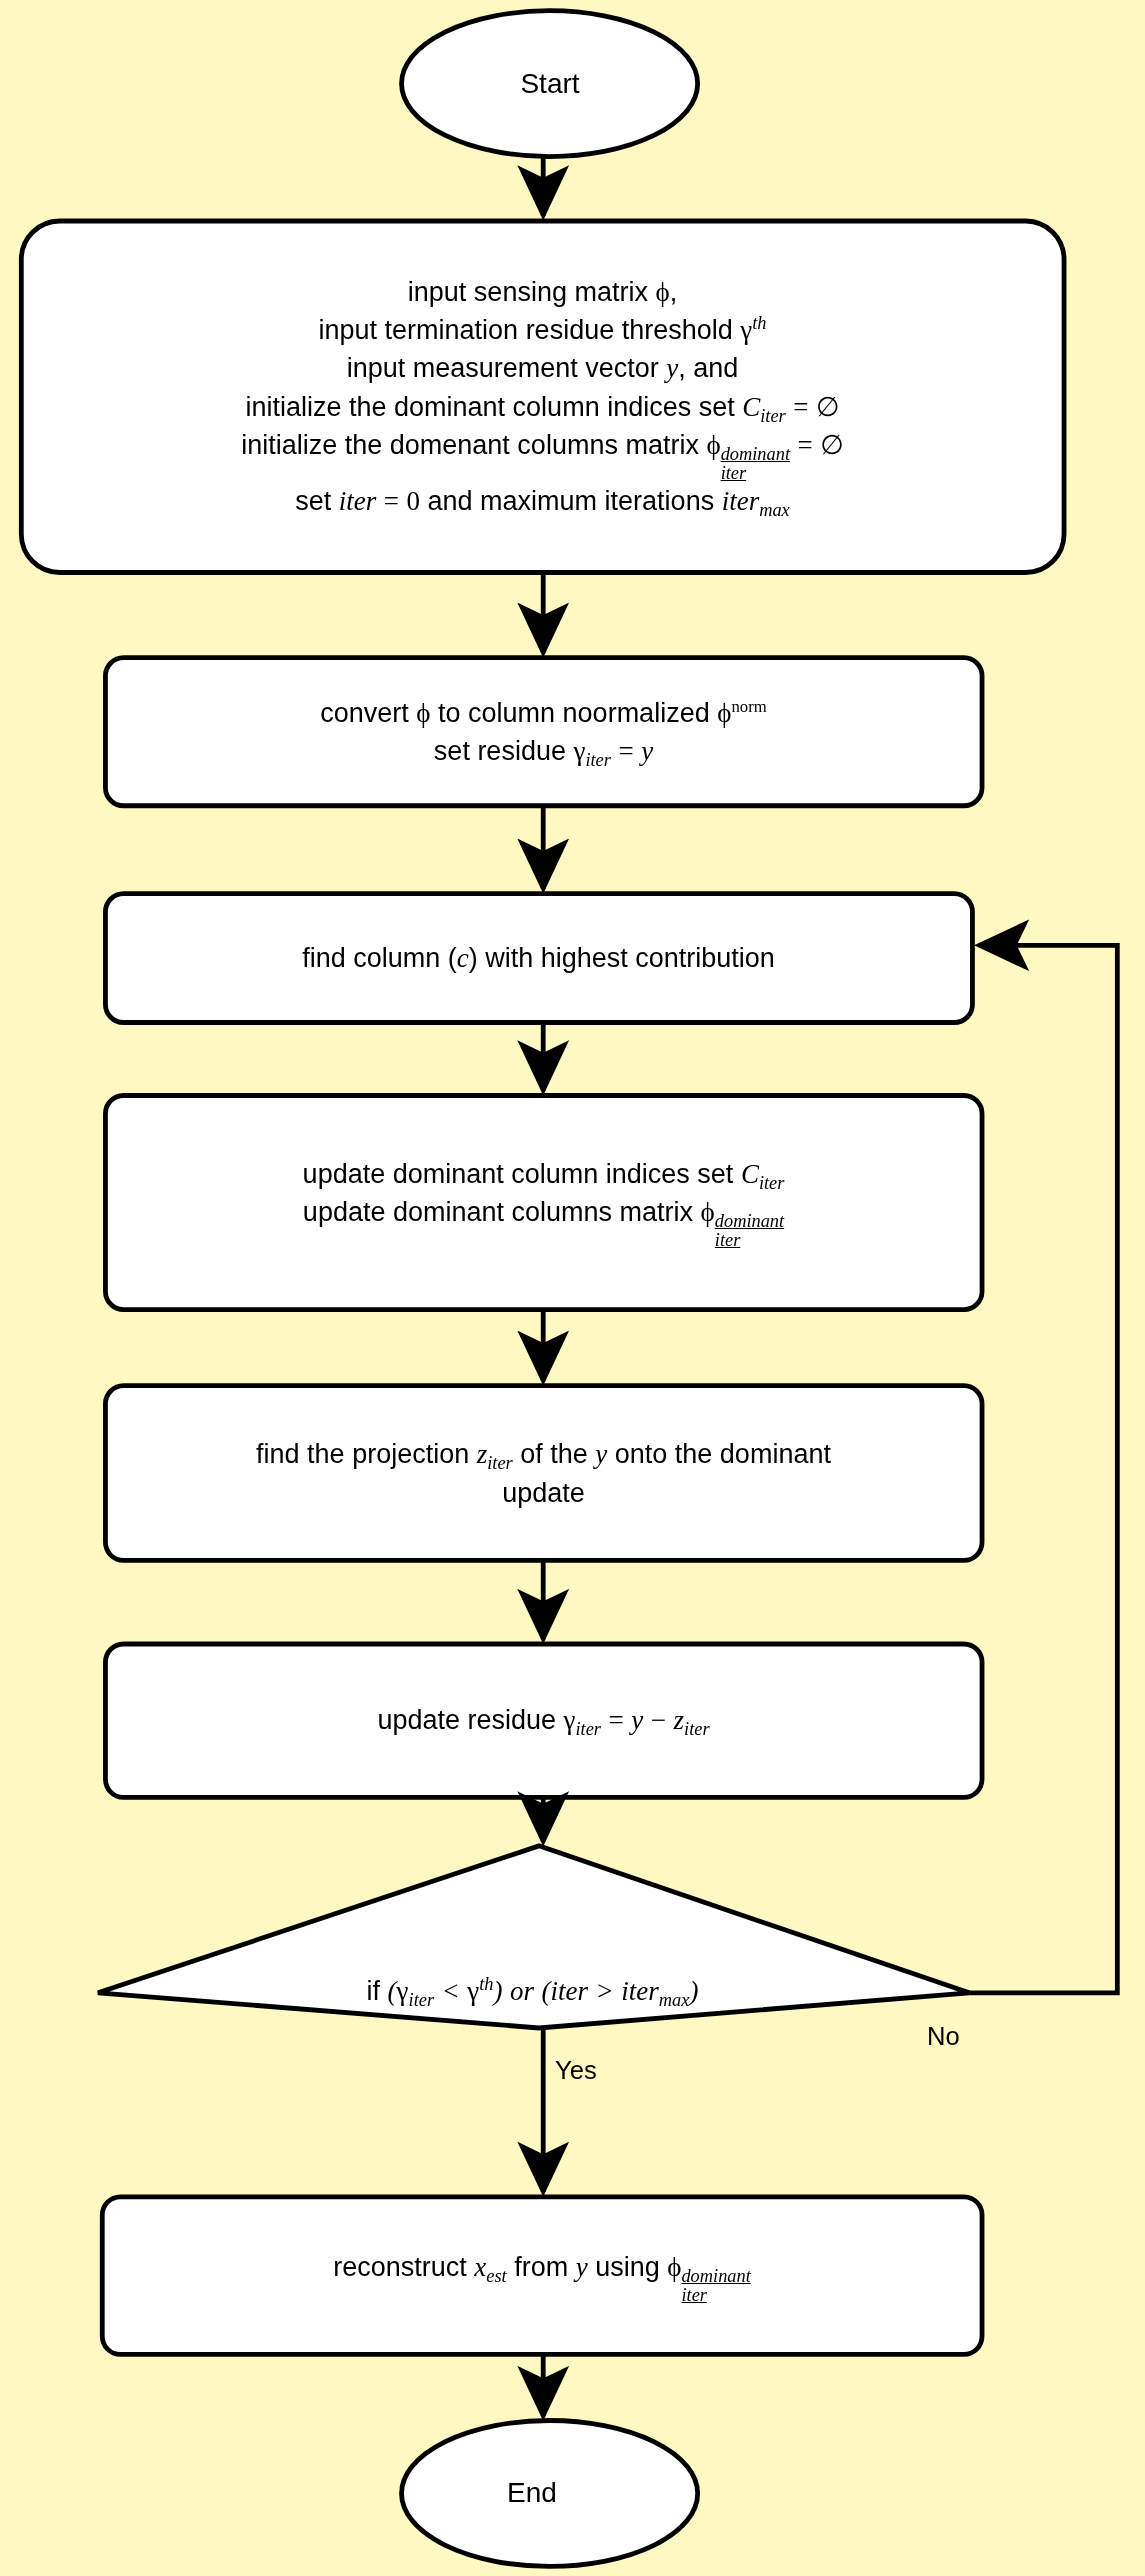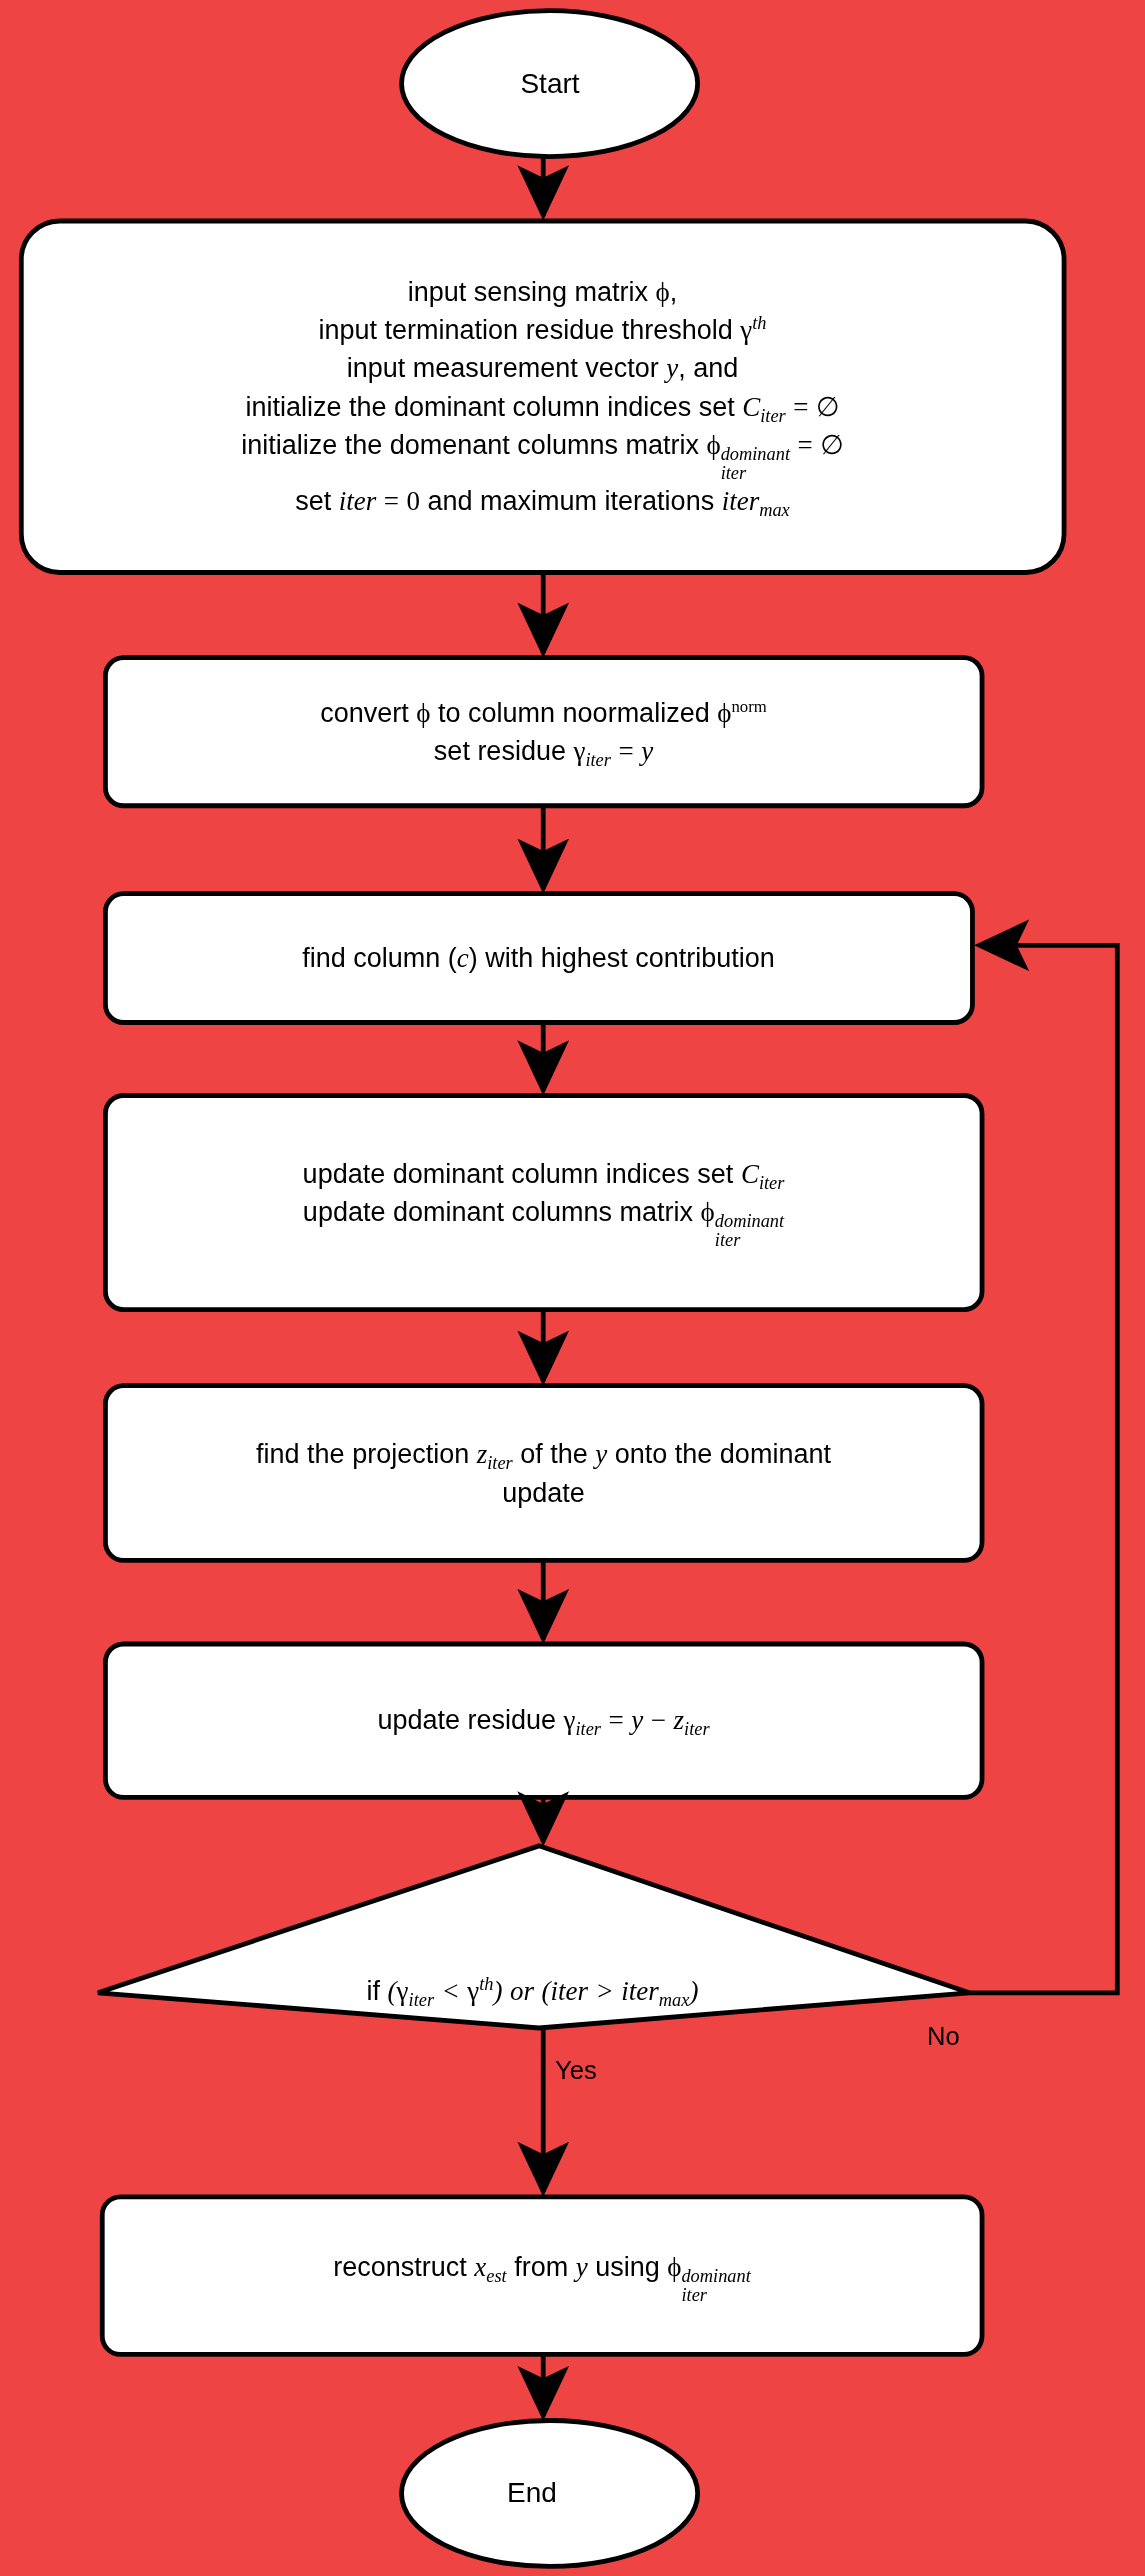--- a/index.html
+++ b/index.html
@@ -8,21 +8,21 @@
     padding: 0;
     background: #ffffff;
   }
   body {
     font-family: "Liberation Sans", sans-serif;
   }
   #canvas {
     position: relative;
     width: 1145px;
     height: 2576px;
-    background: #ef4444;
+    background: #fef9c3;
     overflow: hidden;
   }
   #flow-svg {
     position: absolute;
     left: 0;
     top: 0;
     width: 1145px;
     height: 2576px;
   }
   .node-text {
@@ -91,20 +91,21 @@
   }
   .supsub {
     display: inline-flex;
     flex-direction: column;
     vertical-align: -0.33em;
     font-family: "Liberation Serif", serif;
     font-style: italic;
     font-size: 0.68em;
     line-height: 1.0;
     text-align: left;
+    text-decoration: underline;
   }
   .supsub .u { display: block; }
   .supsub .d { display: block; }
 </style>
 </head>
 <body>
 
 <div id="canvas">
 
   <svg id="flow-svg" viewBox="0 0 2150 4837" xmlns="http://www.w3.org/2000/svg">

